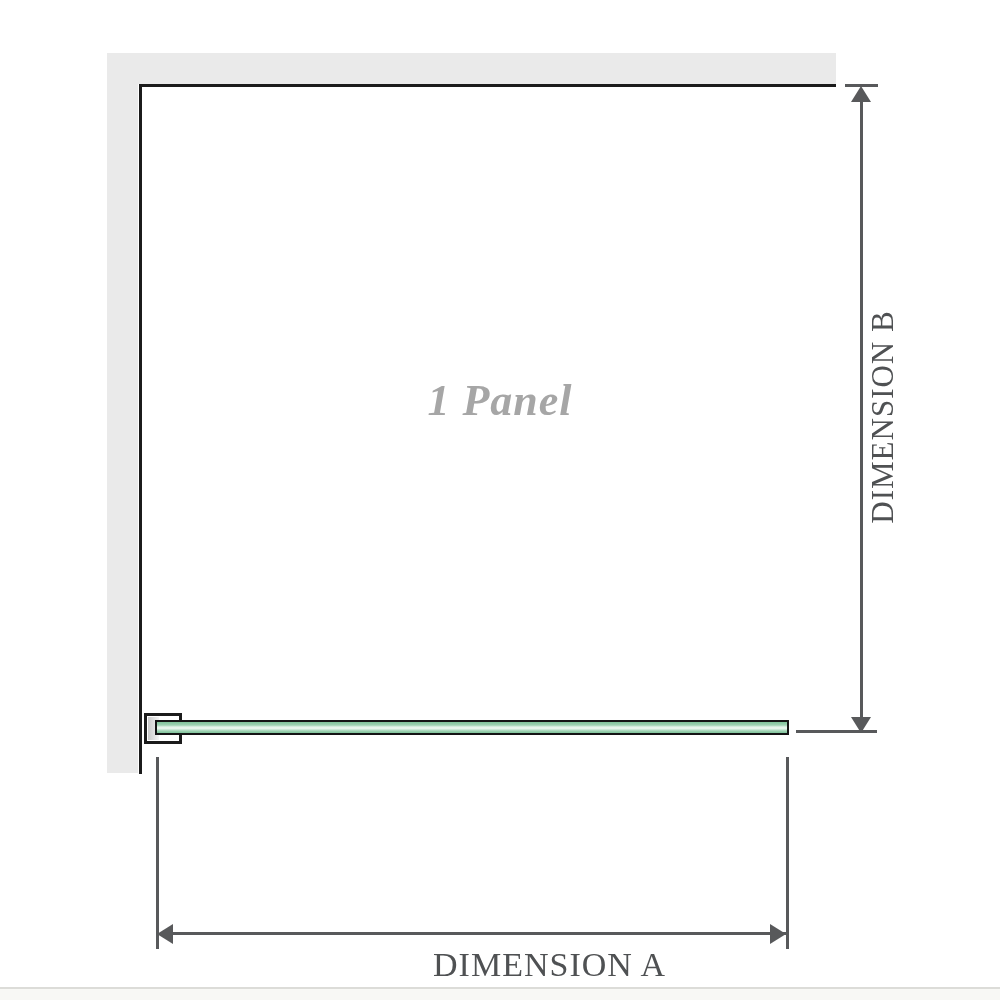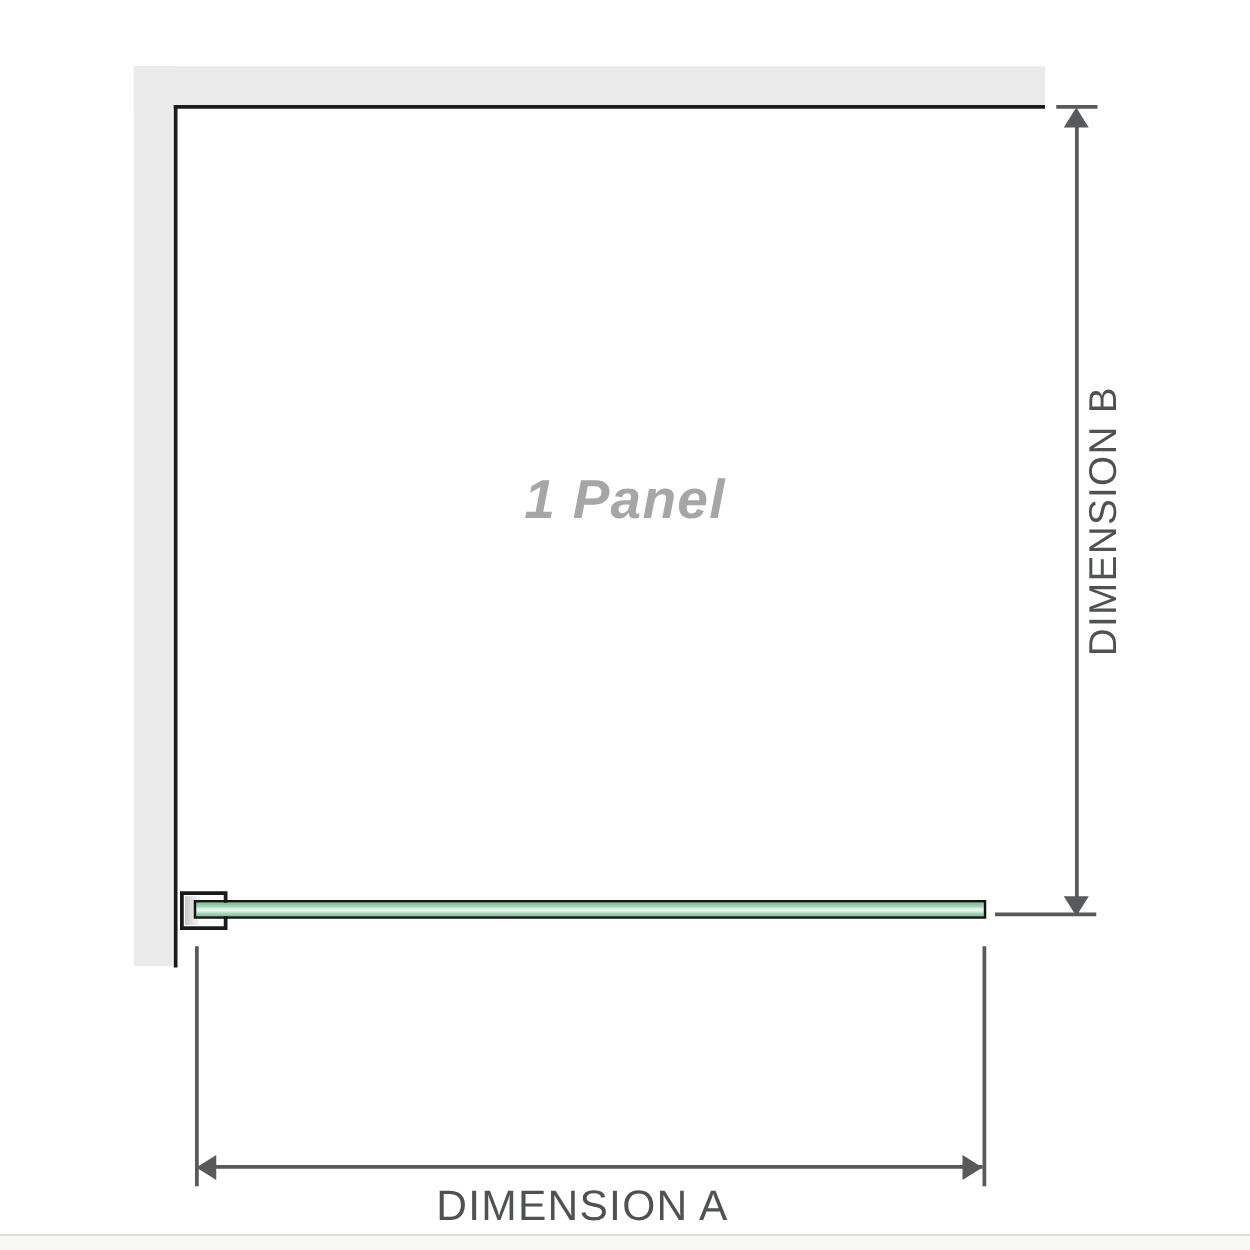--- a/index.html
+++ b/index.html
@@ -11,21 +11,21 @@
     --glass-dark:#7fc39a;
     --glass-mid:#9ed2b2;
     --glass-light:#e6f5eb;
     --bracket-block:#c9c9c9;
     --footer-line:#dcdcd8;
     --footer-bg:#f8f8f5;
   }
   html,body{margin:0;padding:0;background:#ffffff;}
   #stage{
     position:relative;width:1000px;height:1000px;background:#ffffff;overflow:hidden;
-    font-family:Liberation Sans, sans-serif;
+    font-family:Liberation Serif, serif;
   }
   #stage *{position:absolute;box-sizing:border-box;}
 
   
   .wall-h{left:107px;top:53px;width:729px;height:31px;background:var(--wall);}
   .wall-v{left:107px;top:53px;width:31px;height:720px;background:var(--wall);}
 
   
   .edge-top{left:139px;top:84px;width:697px;height:3px;background:var(--wall-edge);}
   .edge-left{left:139px;top:84px;width:3px;height:690px;background:var(--wall-edge);}
@@ -50,21 +50,21 @@
     left:758px;top:399px;width:250px;height:36px;line-height:36px;text-align:center;
     transform:rotate(-90deg);color:var(--label-text);font-size:31px;font-weight:300;letter-spacing:1px;
   }
 
   
   .dima-ext-left{left:156px;top:757px;width:3px;height:192px;background:var(--dimension);}
   .dima-ext-right{left:786px;top:757px;width:3px;height:192px;background:var(--dimension);}
   .dima-line{left:160px;top:932px;width:626px;height:3px;background:var(--dimension);}
   .dima-arrow-left{left:157px;top:924px;width:0;height:0;border-top:10px solid transparent;border-bottom:10px solid transparent;border-right:16px solid var(--dimension);}
   .dima-arrow-right{left:770px;top:924px;width:0;height:0;border-top:10px solid transparent;border-bottom:10px solid transparent;border-left:16px solid var(--dimension);}
-  .dima-label{left:266px;top:946px;width:400px;text-align:center;color:var(--label-text);font-size:34px;font-weight:300;letter-spacing:1px;}
+  .dima-label{left:266px;top:946px;width:400px;text-align:right;color:var(--label-text);font-size:34px;font-weight:300;letter-spacing:1px;}
 
   
   .panel-label{
     left:350px;top:375px;width:300px;text-align:center;color:var(--panel-label);
     font-size:44px;font-style:italic;font-weight:600;letter-spacing:1px;
   }
 
   
   .footer-line{left:0;top:987px;width:1000px;height:2px;background:var(--footer-line);}
   .footer-strip{left:0;top:989px;width:1000px;height:11px;background:var(--footer-bg);}

